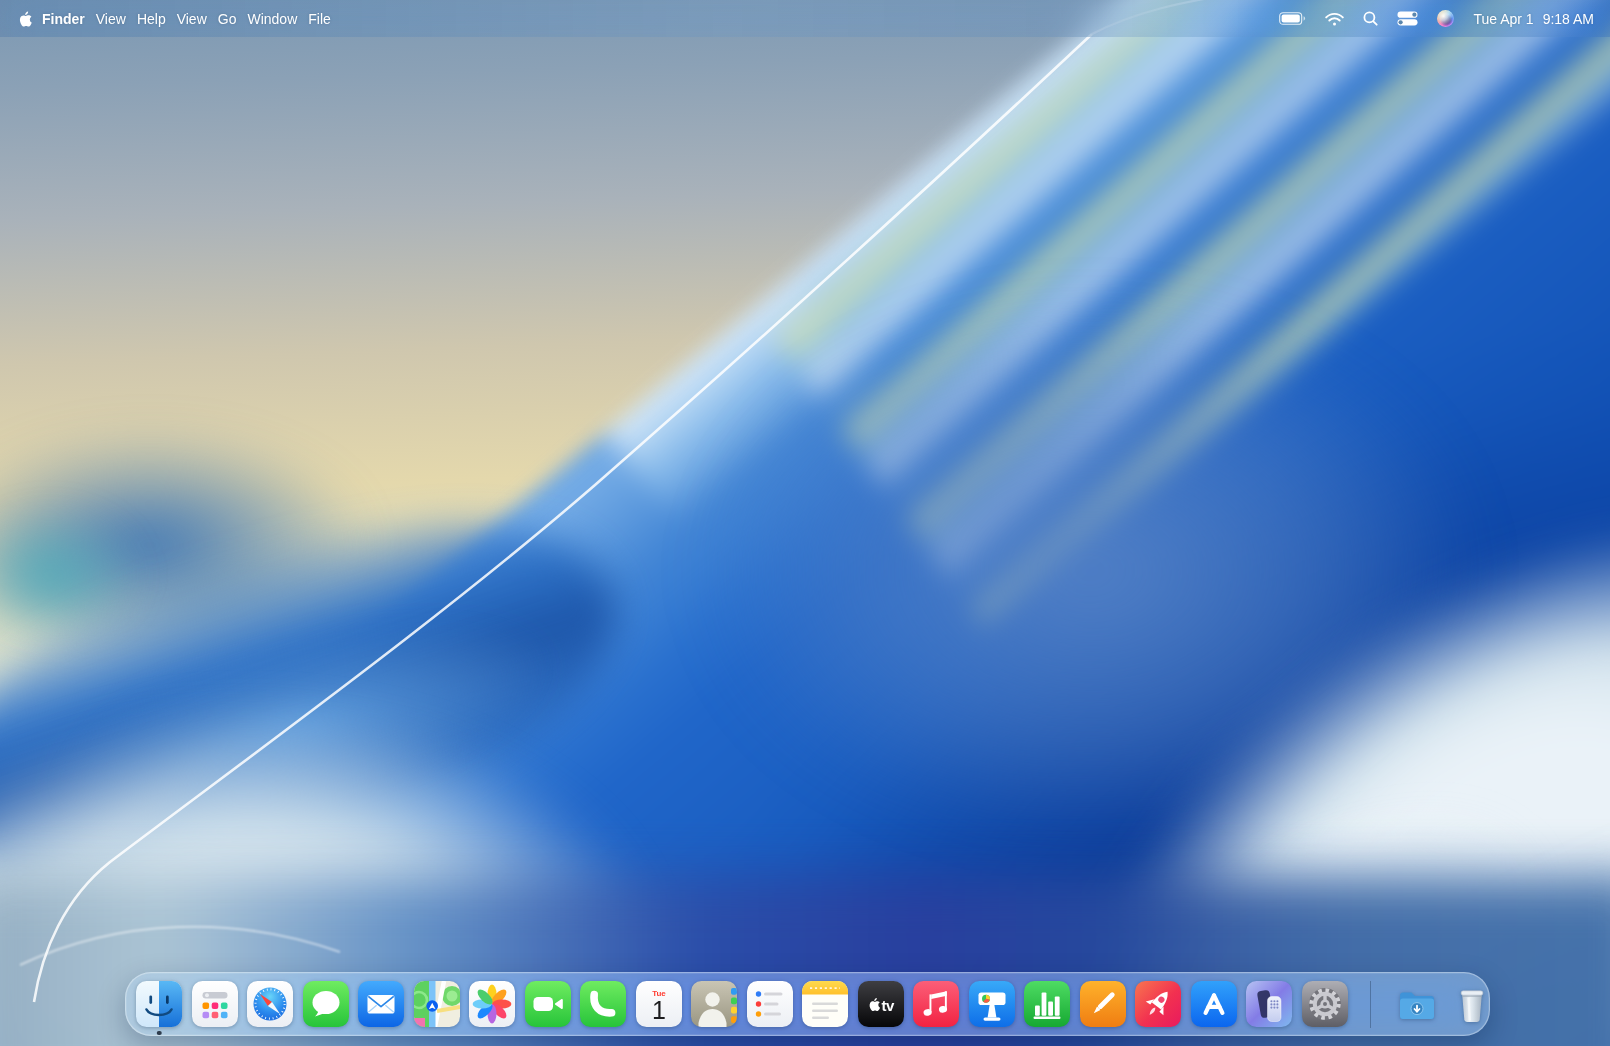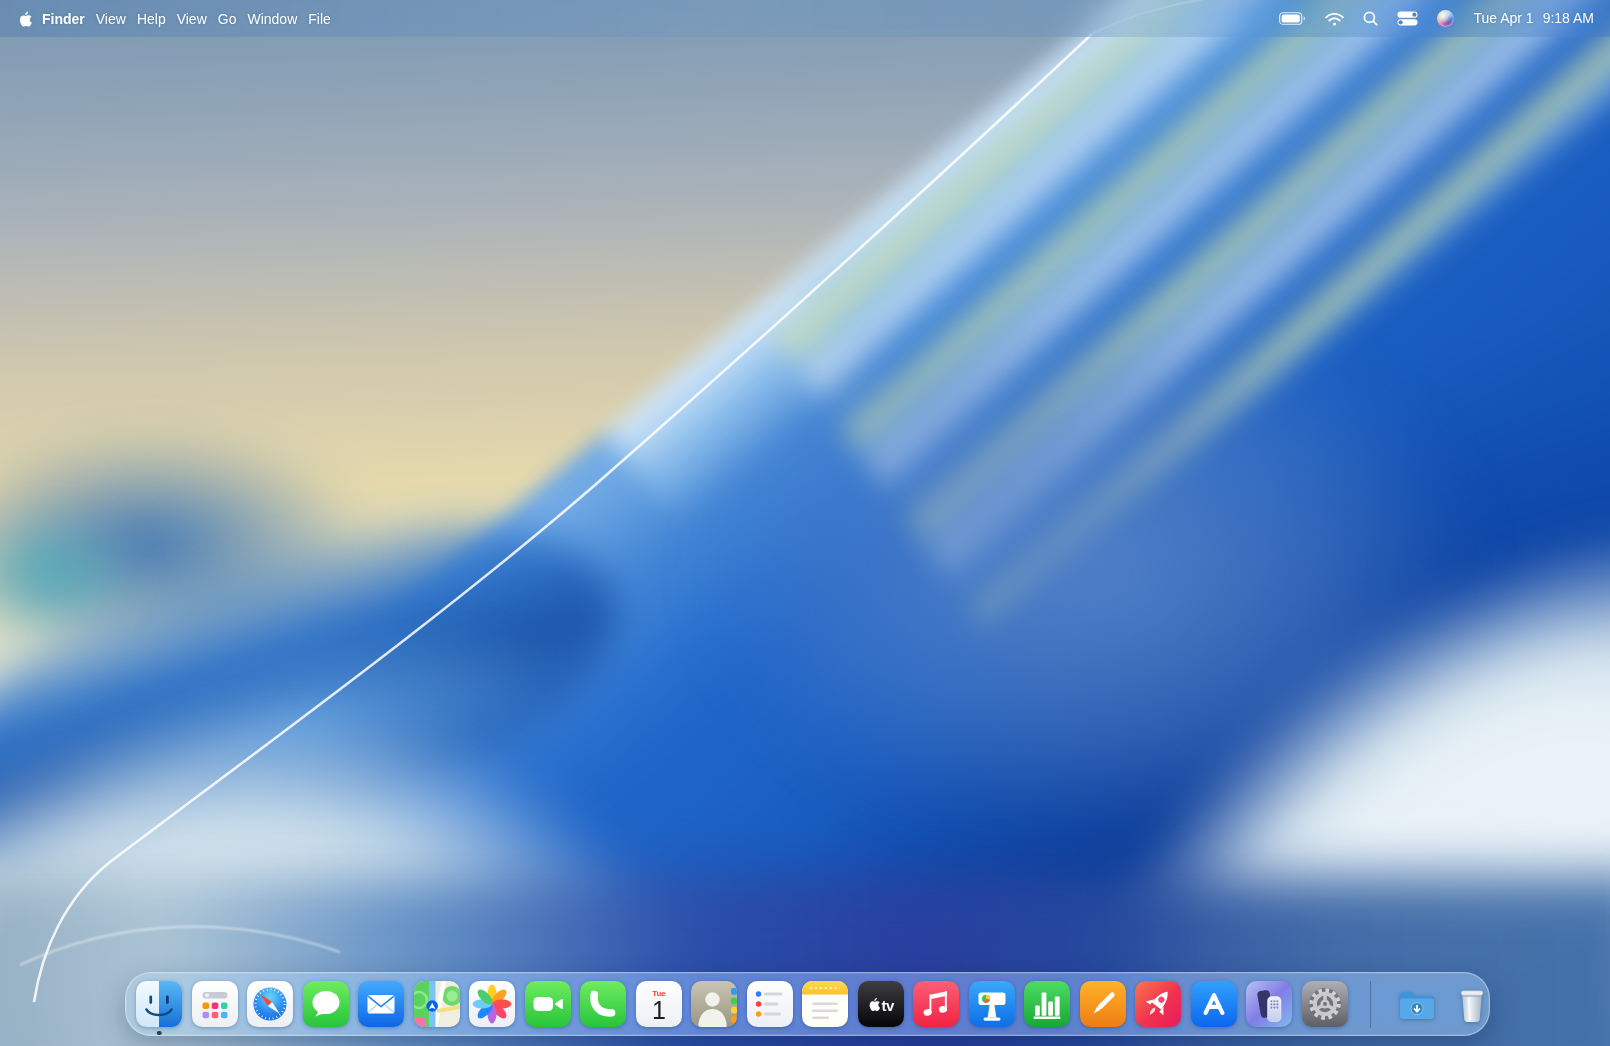--- a/index.html
+++ b/index.html
@@ -54,21 +54,21 @@
   
   .menubar{position:absolute;top:0;left:0;right:0;height:37px;display:flex;align-items:center;
      color:#fff;font-size:14px;padding:0 16px;
      background:linear-gradient(90deg,rgba(70,112,162,.30),rgba(110,145,185,.18) 45%,rgba(70,110,165,.28));
      -webkit-backdrop-filter:blur(18px) saturate(1.35);backdrop-filter:blur(18px) saturate(1.35);
      text-shadow:0 0 3px rgba(10,40,70,.25);}
   .mb-left{display:flex;align-items:center;gap:11px;}
   .mb-apple{display:flex;align-items:center;margin-right:-2px;cursor:default;}
   .mb-item{cursor:default;}
   .mb-item.active{font-weight:700;}
-  .mb-right{margin-left:auto;display:flex;gap:19px;}
+  .mb-right{margin-left:auto;display:flex;align-items:center;gap:19px;}
   .mb-status{display:flex;align-items:center;}
   .siri-orb{width:17px;height:17px;border-radius:50%;
      background:
        radial-gradient(circle at 38% 36%, rgba(255,255,255,.95) 0%, rgba(225,236,250,.75) 28%, rgba(190,210,245,.15) 55%, rgba(0,0,0,0) 62%),
        radial-gradient(circle at 55% 60%, #3c3760 0%, rgba(60,55,96,.6) 26%, rgba(60,55,96,0) 45%),
        conic-gradient(from 210deg, #f66ebe, #fb9a5a, #ffd35c, #8fd3ef, #5b8ef2, #c06ef5, #f66ebe);
      box-shadow:inset 0 0 2px rgba(255,255,255,.6);}
   .mb-clock{display:flex;gap:9px;font-weight:500;white-space:nowrap;}
   
   .dock{position:absolute;left:125px;bottom:10px;width:1365px;height:64px;border-radius:26px;

